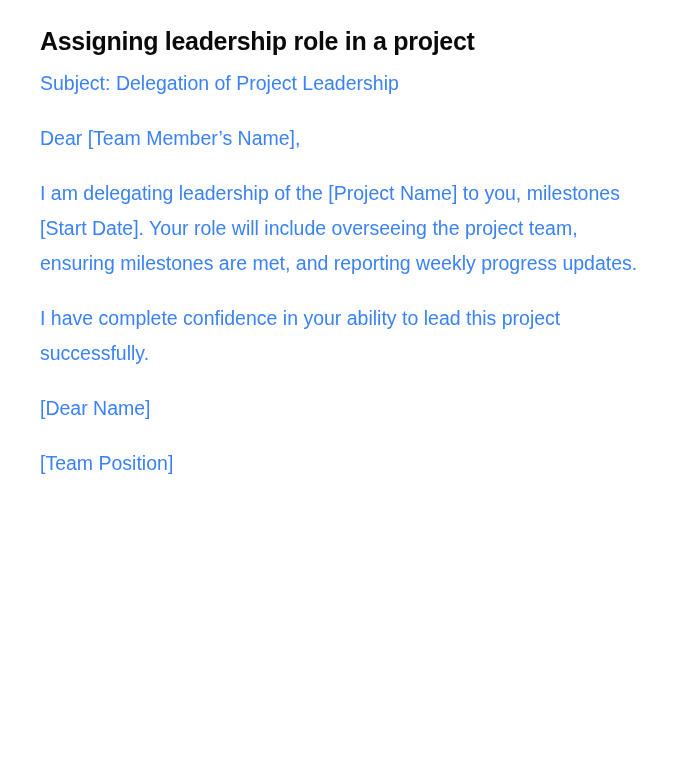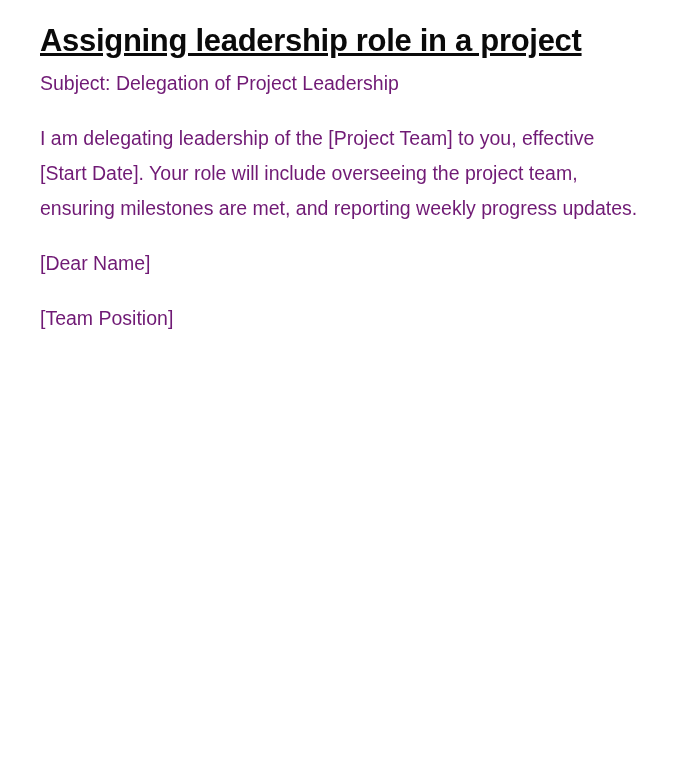--- a/index.html
+++ b/index.html
@@ -15,37 +15,38 @@
       color: #111111;
       font-family: "Liberation Sans", "DejaVu Sans", sans-serif;
     }
     .doc {
       position: absolute;
       left: 40px;
       top: 24px;
       width: 600px;
     }
     .title {
-      font-size: 31px;
+      font-size: 25px;
       font-weight: bold;
       line-height: 34px;
       margin: 0 0 8px 0;
       letter-spacing: -0.3px;
       color: #0a0a0a;
-      text-decoration: underline;
     }
     .para {
       font-size: 19.5px;
       line-height: 35px;
       margin: 0 0 20px 0;
-      color: #701a75;
+      color: #3b82f6;
     }
   </style>
 </head>
 <body>
 
 <div class="doc">
   <h1 class="title">Assigning leadership role in a project</h1>
   <p class="para">Subject: Delegation of Project Leadership</p>
-  <p class="para">I am delegating leadership of the [Project Team] to you, effective [Start Date]. Your role will include overseeing the project team, ensuring milestones are met, and reporting weekly progress updates.</p>
+  <p class="para">Dear [Team Member’s Name],</p>
+  <p class="para">I am delegating leadership of the [Project Name] to you, milestones [Start Date]. Your role will include overseeing the project team, ensuring milestones are met, and reporting weekly progress updates.</p>
+  <p class="para">I have complete confidence in your ability to lead this project successfully.</p>
   <p class="para">[Dear Name]</p>
   <p class="para">[Team Position]</p>
 </div>
 
 </body></html>

